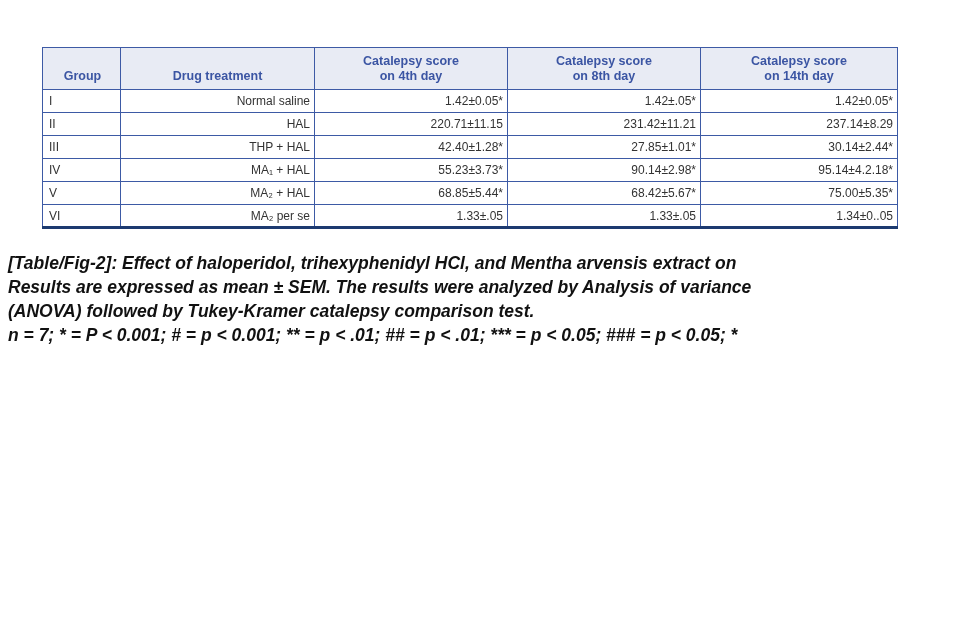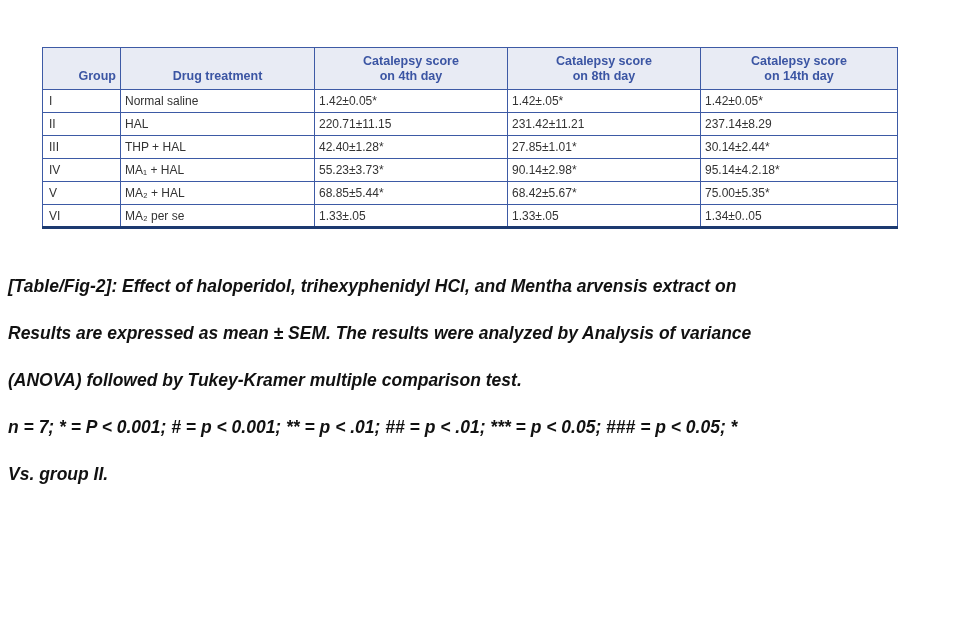--- a/index.html
+++ b/index.html
@@ -36,27 +36,27 @@
     color: #3b55a3;
     font-size: 12.5px;
     font-weight: bold;
     text-align: center;
     vertical-align: bottom;
     padding: 3px 4px 5px 4px;
     white-space: pre-line;
     line-height: 15px;
   }
   table.fig-table th.col-group {
-    text-align: right;
+    text-align: center;
     padding-left: 6px;
   }
   table.fig-table td {
     font-size: 12px;
     color: #333333;
-    text-align: left;
+    text-align: right;
     vertical-align: middle;
     padding: 2px 4px;
     background: #ffffff;
   }
   table.fig-table td.cell-group {
     text-align: left;
     padding-left: 6px;
   }
   table.fig-table tbody tr:last-child th,
   table.fig-table tbody tr:last-child td {
@@ -69,21 +69,20 @@
     top: 251px;
     width: 946px;
     color: #111111;
     font-size: 17.5px;
     line-height: 24px;
     font-weight: bold;
     font-style: italic;
   }
   .caption .cap-line {
     white-space: nowrap;
-    margin-top: 23px;
   }
 </style>
 </head>
 <body>
 
 <div class="page">
 
   <table class="fig-table">
     <colgroup>
       <col style="width:78px">
@@ -146,18 +145,17 @@
         <td>1.33±.05</td>
         <td>1.33±.05</td>
         <td>1.34±0..05</td>
       </tr>
     </tbody>
   </table>
 
   <div class="caption">
     <div class="cap-line">[Table/Fig-2]: Effect of haloperidol, trihexyphenidyl HCl, and Mentha arvensis extract on</div>
     <div class="cap-line">Results are expressed as mean ± SEM. The results were analyzed by Analysis of variance</div>
-    <div class="cap-line">(ANOVA) followed by Tukey-Kramer multiple comparison test.</div>
+    <div class="cap-line">(ANOVA) followed by Tukey-Kramer catalepsy comparison test.</div>
     <div class="cap-line">n = 7; * = P &lt; 0.001; # = p &lt; 0.001; ** = p &lt; .01; ## = p &lt; .01; *** = p &lt; 0.05; ### = p &lt; 0.05; *</div>
-    <div class="cap-line">Vs. group II.</div>
   </div>
 
 </div>
 
 </body></html>

